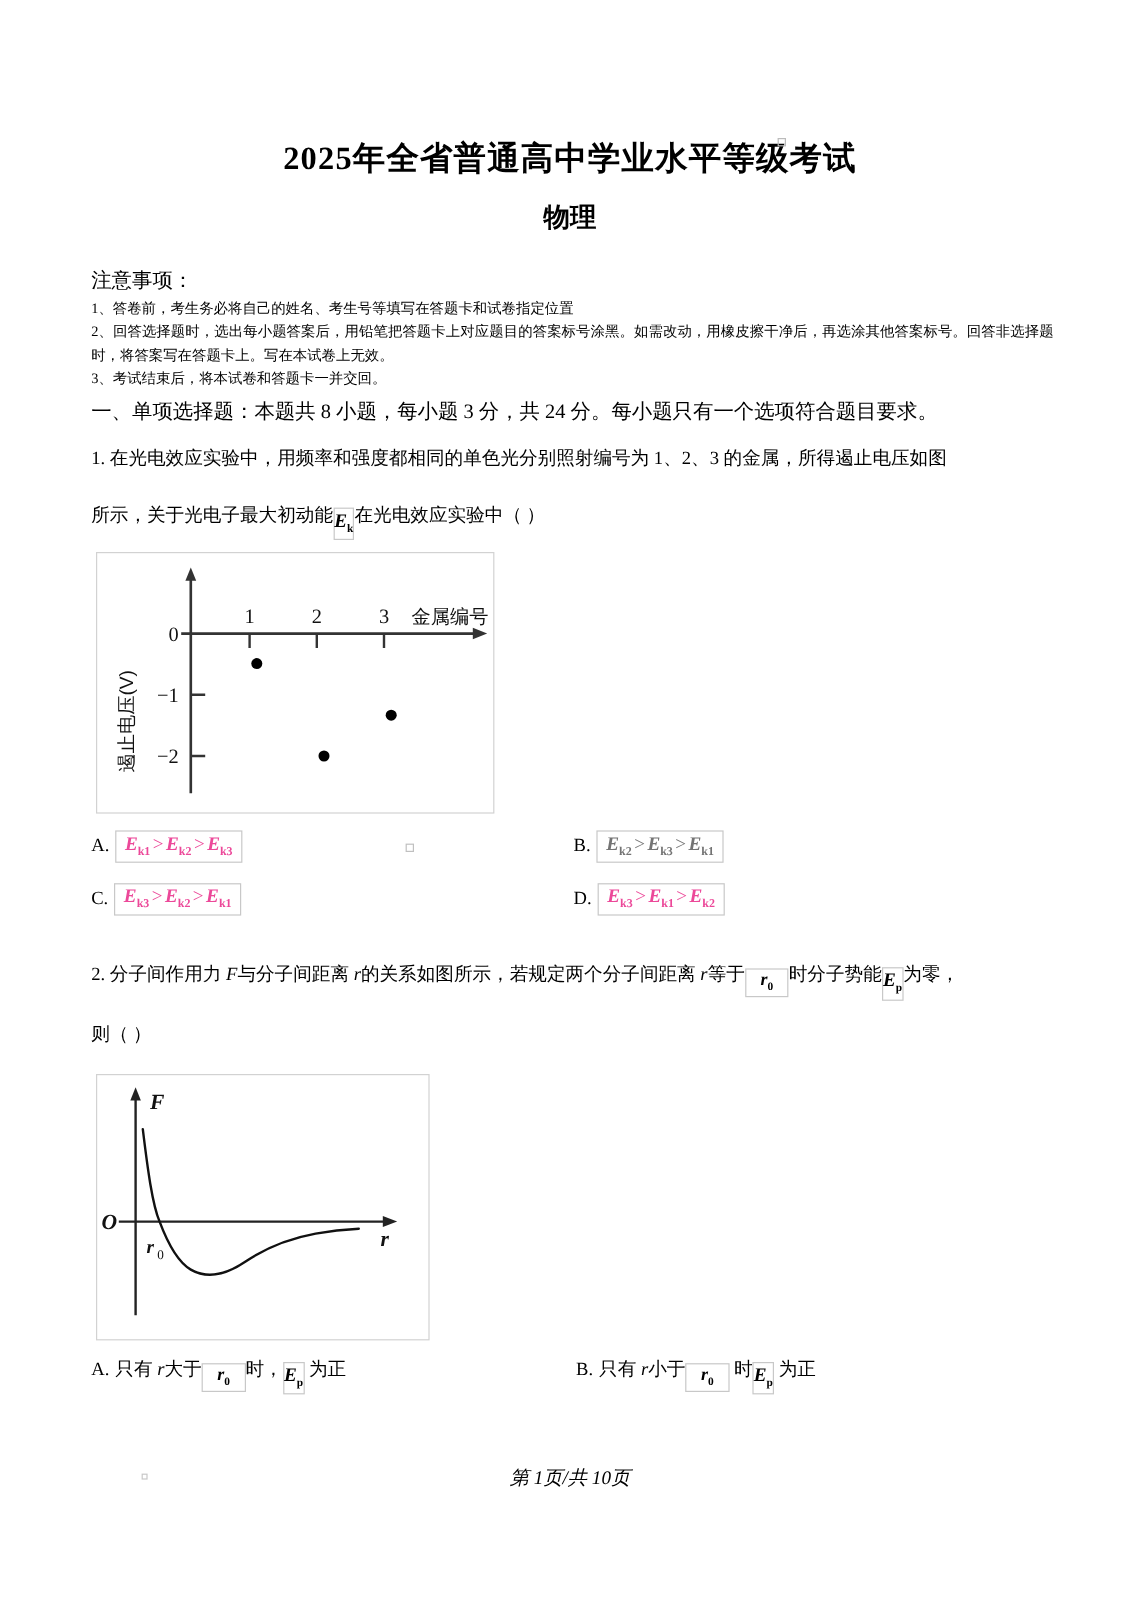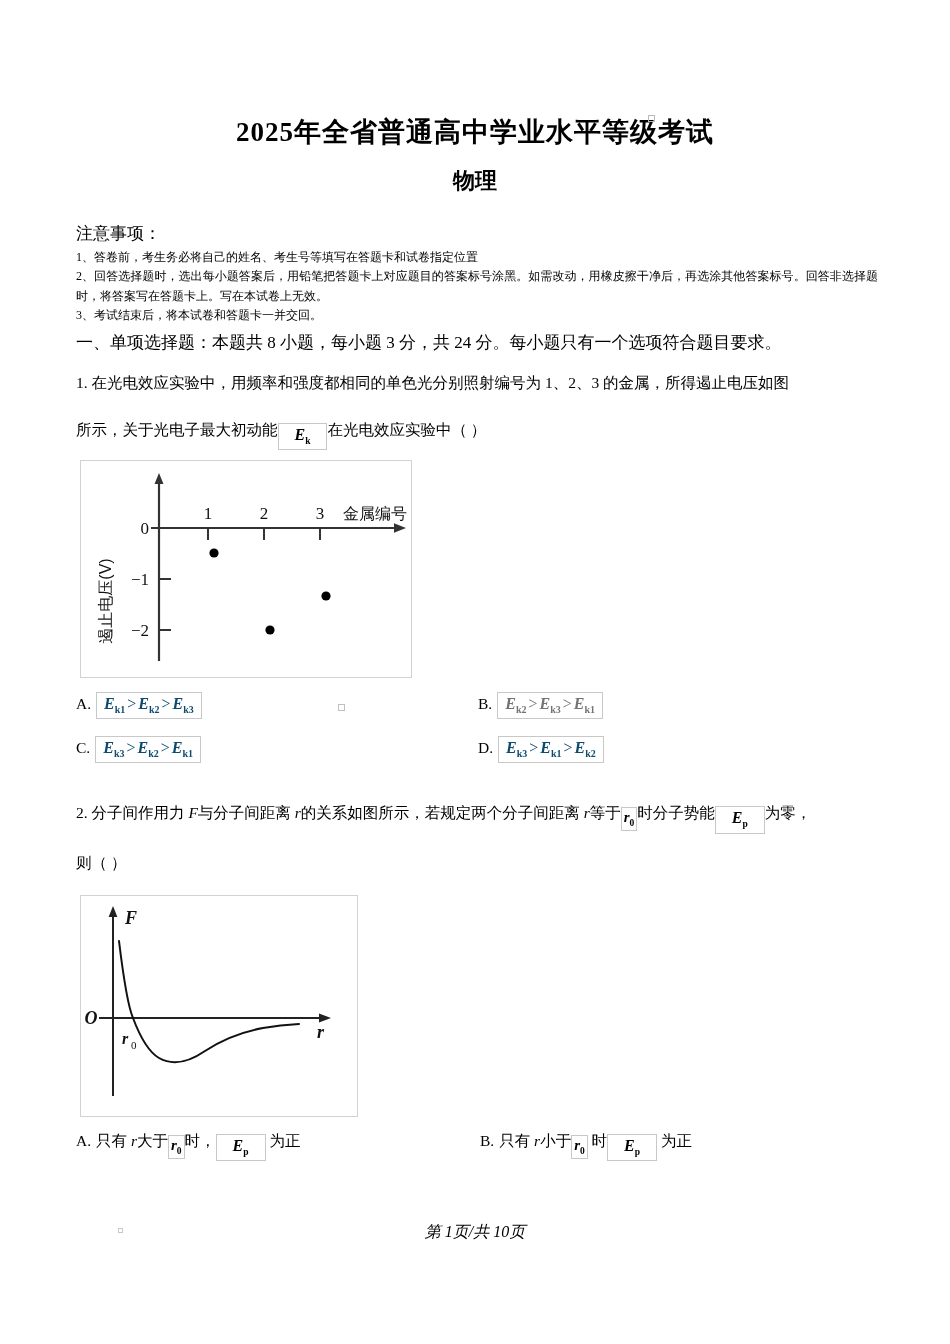--- a/index.html
+++ b/index.html
@@ -86,48 +86,48 @@
     line-height: 1.62;
     margin-top: 22px;
   }
   .ital { font-style: italic; }
 
   
   .chip {
     display: inline-block;
     border: 1px solid #c8c8c8;
     background: #ffffff;
-    padding: 0 2px;
+    padding: 0 12px;
     vertical-align: -4px;
     font-style: italic;
     font-weight: bold;
     font-size: 15px;
     line-height: 1.25;
     white-space: nowrap;
   }
   .chip sub {
     font-size: 9.5px;
     font-weight: bold;
     font-style: normal;
   }
   .chip-lg {
     font-size: 16px;
-    padding: 1px 16px;
+    padding: 1px 0;
     vertical-align: -5px;
   }
   .chip-opt {
     display: inline-block;
     border: 1px solid #c8c8c8;
     padding: 2px 7px;
     font-size: 16px;
     font-style: italic;
     font-weight: bold;
     vertical-align: middle;
     white-space: nowrap;
-    color: #0c4a6e;
+    color: #ec4899;
   }
   .chip-opt sub {
     font-size: 10px;
     font-style: normal;
     font-weight: bold;
   }
   .chip-opt .gt { font-style: normal; font-weight: normal; padding: 0 2px; }
   .chip-opt.dark { color: #737373; }
 
   

